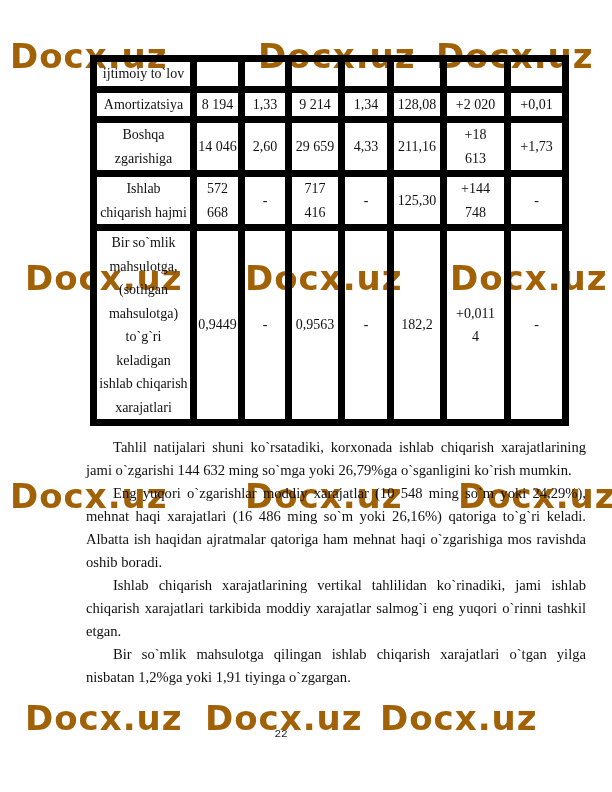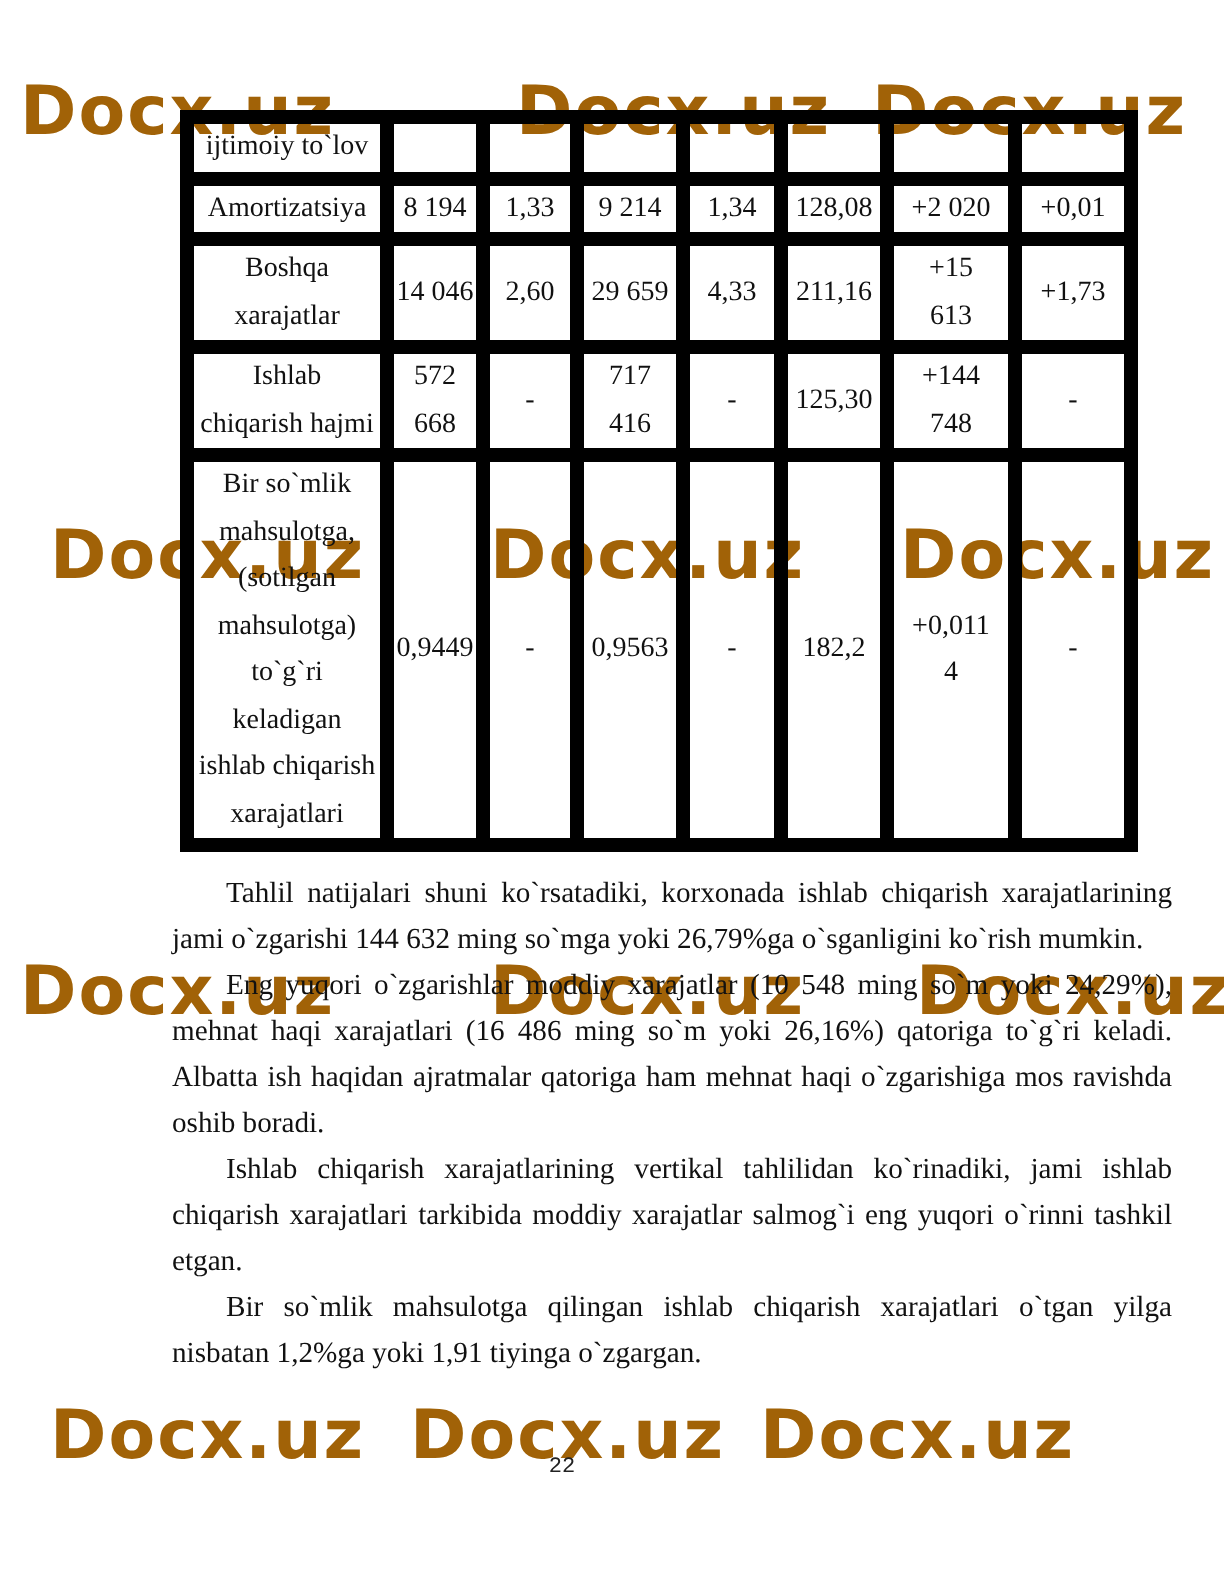--- a/index.html
+++ b/index.html
@@ -121,27 +121,27 @@
         <td>8 194</td>
         <td>1,33</td>
         <td>9 214</td>
         <td>1,34</td>
         <td>128,08</td>
         <td>+2 020</td>
         <td>+0,01</td>
       </tr>
       <tr class="r2">
         <td>Boshqa
-xarajatlar</td>
+zgarishiga</td>
         <td>14 046</td>
         <td>2,60</td>
         <td>29 659</td>
         <td>4,33</td>
         <td>211,16</td>
-        <td>+15
+        <td>+18
 613</td>
         <td>+1,73</td>
       </tr>
       <tr class="r4">
         <td>Ishlab
 chiqarish hajmi</td>
         <td>572
 668</td>
         <td>-</td>
         <td>717

